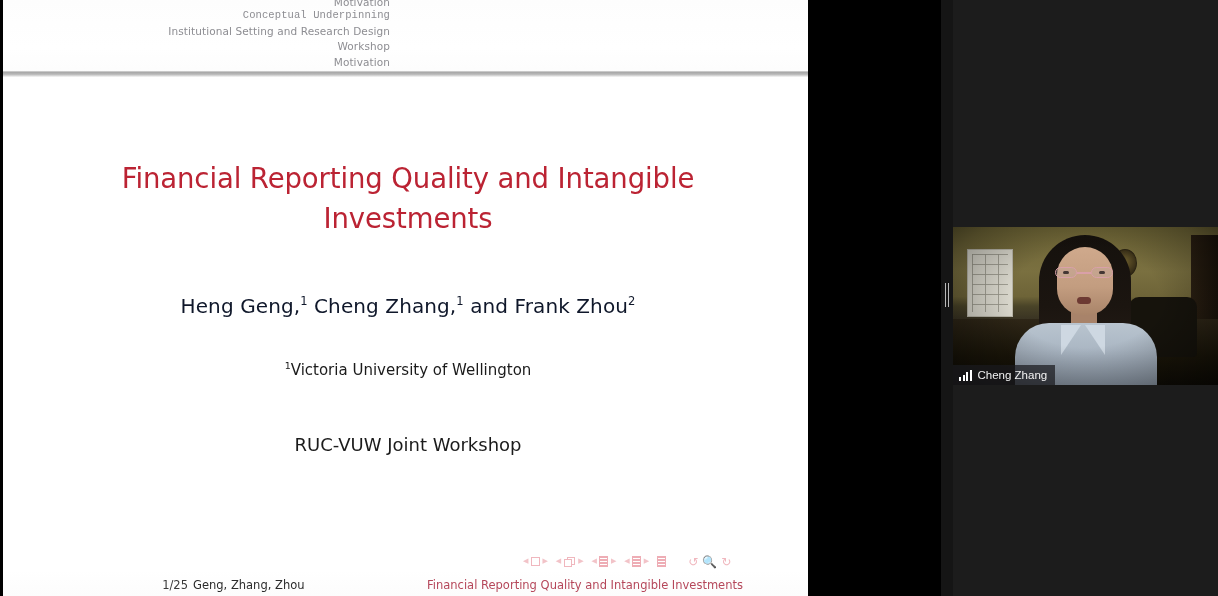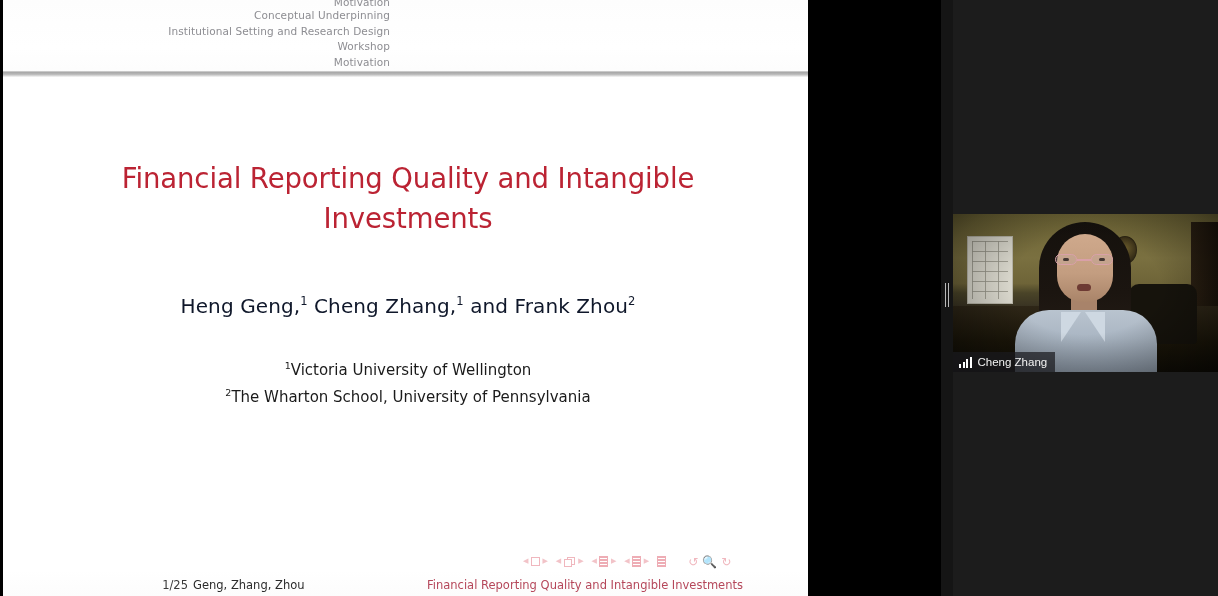--- a/index.html
+++ b/index.html
@@ -52,21 +52,21 @@
     position: absolute;
     right: 418px;
     text-align: right;
     white-space: nowrap;
     color: #8d8d92;
     font-family: "DejaVu Sans", sans-serif;
     font-size: 10.5px;
     letter-spacing: 0.1px;
   }
   .nav-line.l0 { top: -4px; }
-  .nav-line.l1 { top: 9px; }
+  .nav-line.l1 { top: 9px; font-family: Liberation Mono, monospace; }
   .nav-line.l2 { top: 25px; }
   .nav-line.l3 { top: 40px; }
   .nav-line.l4 { top: 56px; }
 
   #header-rule {
     position: absolute;
     left: 0; top: 71px;
     width: 805px;
     height: 6px;
     background: linear-gradient(to bottom,
@@ -260,21 +260,21 @@
   #right-panel {
     position: absolute;
     left: 953px; top: 0;
     width: 265px;
     height: 596px;
     background: #1c1c1c;
   }
 
   #video-tile {
     position: absolute;
-    left: 0; top: 214px;
+    left: 0; top: 227px;
     width: 265px;
     height: 158px;
     overflow: hidden;
     background: #000000;
   }
   
   #vid-wall {
     position: absolute; left: 0; top: 0;
     width: 265px; height: 158px;
     background:
@@ -451,24 +451,24 @@
       <div id="slide-body">
 
         <div id="title-block">Financial Reporting Quality and Intangible Investments</div>
 
         <div id="authors">
           <span>Heng Geng,</span><sup>1</sup><span> Cheng Zhang,</span><sup>1</sup><span> and Frank Zhou</span><sup>2</sup>
         </div>
 
         <div id="affiliations">
           <div><sup>1</sup><span>Victoria University of Wellington</span></div>
-          <div><sup>2</sup><span>The Wharton School, University of Pennsylvania</span></div>
         </div>
 
         <div id="venue">
+          <div>RUC-VUW Joint Workshop</div>
         </div>
       </div>
 
       <div id="nav-symbols">
         <div class="nav-group">
           <span class="nav-tri">◀</span>
           <span class="nav-glyph sq"></span>
           <span class="nav-tri">▶</span>
         </div>
         <div class="nav-group">

